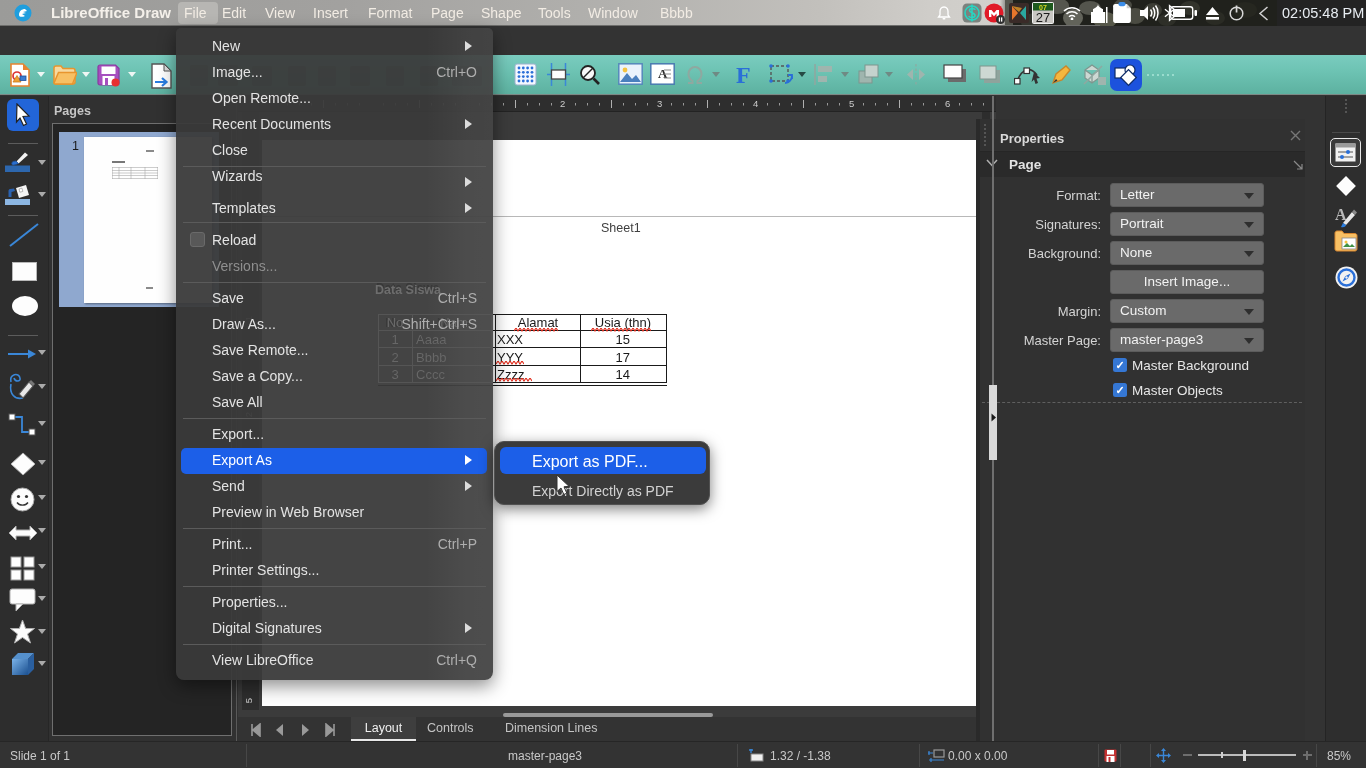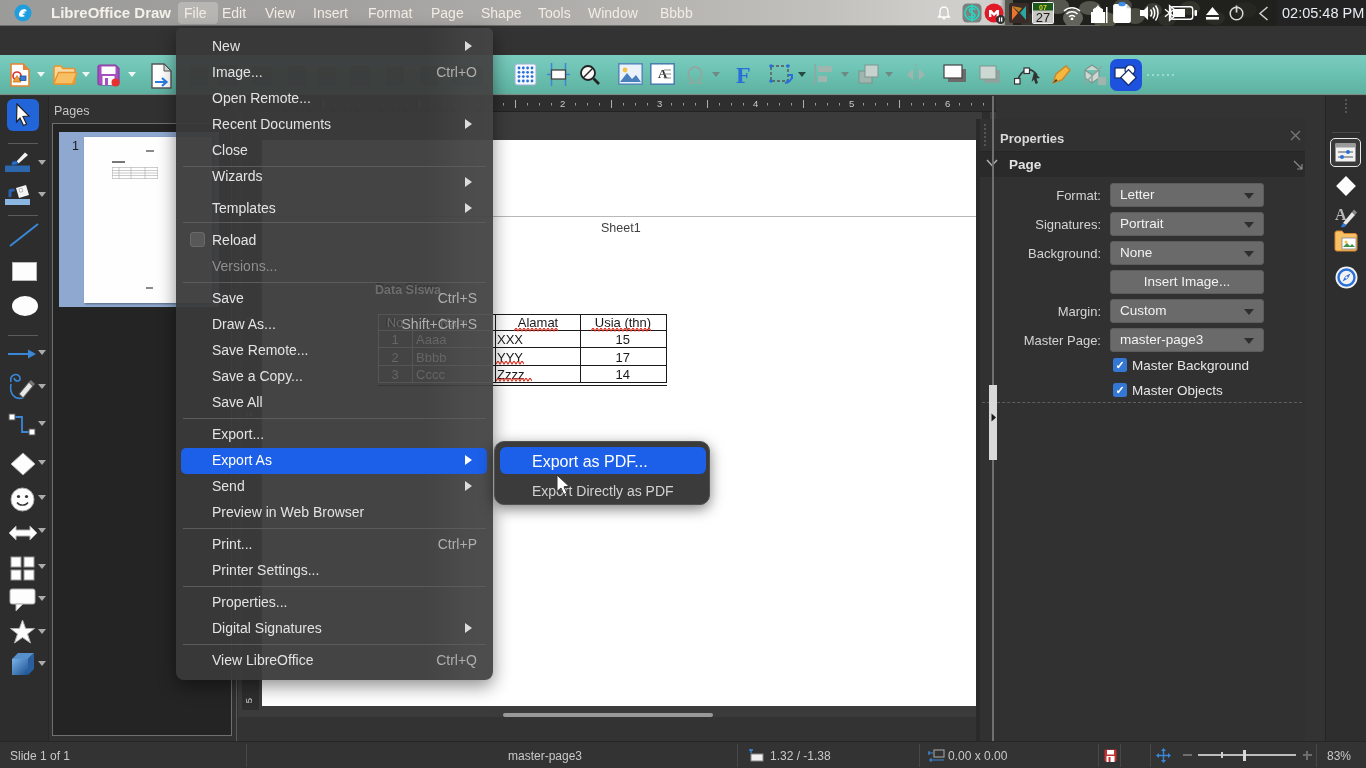--- a/index.html
+++ b/index.html
@@ -18,21 +18,21 @@
 #titlebar { left:0; top:26px; width:1366px; height:29px; background:#393939; }
 .tl { position:absolute; top:10px; width:13px; height:13px; border-radius:50%; }
 #title-txt { position:absolute; left:0; top:8px; width:1439px; text-align:center; font-size:13.5px; color:#b9b9b9; }
 
 #toolbar { left:0; top:55px; width:1366px; height:40px; background:linear-gradient(180deg,#7accbf 0%,#6cc2b2 45%,#5db1a0 100%); border-bottom:1px solid #7d8a86; }
 .tbi { position:absolute; top:8px; }
 .dd { position:absolute; top:17px; width:0; height:0; border-left:4px solid transparent; border-right:4px solid transparent; border-top:5px solid #264a44; }
 
 #lefttools { left:0; top:96px; width:48px; height:645px; background:#2d2d2d; }
 #pagespanel { left:48px; top:96px; width:190px; height:645px; background:#313131; border-left:1px solid #262626; }
-#pages-hdr { position:absolute; left:5px; top:8px; font-size:12.5px; font-weight:normal; color:#c6c6c6; }
+#pages-hdr { position:absolute; left:5px; top:8px; font-size:12.5px; font-weight:bold; color:#c6c6c6; }
 #pages-box { position:absolute; left:3px; top:27px; width:180px; height:613px; border:1px solid #6f6f6f; background:#242424; }
 #canvas { left:238px; top:96px; width:758px; height:621px; background:#3b3b3b; }
 #tabsrow { left:238px; top:717px; width:758px; height:25px; background:#333333; }
 #props { left:976px; top:96px; width:329px; height:645px; background:#313131; border-left:4px solid #2a2a2a;margin-top:23px; }
 #rstrip { left:1325px; top:96px; width:41px; height:645px; background:#2e2e2e; border-left:1px solid #242424; }
 #statusbar { left:0; top:741px; width:1366px; height:27px; background:#333333; border-top:1px solid #262626; font-size:12px; color:#c9c9c9; }
 .sbsep { position:absolute; top:2px; width:1px; height:23px; background:#474747; }
 .sbtxt { position:absolute; top:7px; }
 
 #hruler { position:absolute; left:0; top:0; width:758px; height:16px; background:#2e2e2e; border-bottom:1px solid #232323; color:#cccccc; }
@@ -566,20 +566,33 @@
       <svg class="abs" style="left:234px;top:238px" width="36" height="4" viewBox="0 0 36 4">
           <path d="M0 3 L2 0 L4 3 L6 0 L8 3 L10 0 L12 3 L14 0 L16 3 L18 0 L20 3 L22 0 L24 3 L26 0 L28 3 L30 0 L32 3 L34 0 L36 3" fill="none" stroke="#e02818" stroke-width="1.1"></path>
         </svg>
     </div>
 
     <div class="abs" style="left:744px;top:16px;width:8px;height:598px;background:#2d2d2d"></div>
     <div class="abs" style="left:745px;top:139px;width:5px;height:148px;background:#707070;border-radius:2px"></div>
 
     <div class="abs" style="left:265px;top:617px;width:210px;height:4px;background:#999;border-radius:2px"></div>
   </div>
+  <div id="tabsrow" class="abs">
+    <svg class="abs" style="left:12px;top:6px" width="90" height="14" viewBox="0 0 90 14">
+      <g fill="#999">
+        <path d="M2 1 L2 13 M10 1 L3 7 L10 13 Z" stroke="#999" stroke-width="1.6"></path>
+        <path d="M33 1 L26 7 L33 13 Z"></path>
+        <path d="M52 1 L59 7 L52 13 Z"></path>
+        <path d="M76 1 L83 7 L76 13 Z M84 1 L84 13" stroke="#999" stroke-width="1.6"></path>
+      </g>
+    </svg>
+    <div class="abs" style="left:113px;top:0;width:65px;height:24px;background:#3e3e3e;border-bottom:2px solid #e8e8e8;color:#f0f0f0;font-size:12.5px;text-align:center;line-height:23px">Layout</div>
+    <div class="abs" style="left:189px;top:4px;color:#c4c4c4;font-size:12.5px">Controls</div>
+    <div class="abs" style="left:267px;top:4px;color:#c4c4c4;font-size:12.5px">Dimension Lines</div>
+  </div>
   <div id="props" class="abs">
     <div class="abs" style="left:4px;top:5px;width:3px;height:22px;border-left:2px dotted #555"></div>
     <div class="abs" style="left:20px;top:12px;font-size:13px;font-weight:bold;color:#d8d8d8">Properties</div>
     <svg class="abs" style="left:309px;top:10px" width="13" height="13" viewBox="0 0 13 13">
       <path d="M2 2 L11 11 M11 2 L2 11" stroke="#777777" stroke-width="1.4"></path>
     </svg>
     <div class="abs" style="left:0;top:32px;width:325px;height:26px;background:#2a2a2a;border-top:1px solid #262626"></div>
     <svg class="abs" style="left:6px;top:40px" width="12" height="8" viewBox="0 0 12 8">
       <path d="M1 1 L6 6.5 L11 1" stroke="#b0b0b0" stroke-width="1.5" fill="none"></path>
     </svg>
@@ -667,21 +680,21 @@
       <path d="M7.5 0 L10 3 L5 3 Z M7.5 15 L10 12 L5 12 Z M0 7.5 L3 5 L3 10 Z M15 7.5 L12 5 L12 10 Z" fill="#3a87d8"></path>
       <path d="M7.5 2 L7.5 13 M2 7.5 L13 7.5" stroke="#3a87d8" stroke-width="1.4"></path>
     </svg>
     <div class="abs" style="left:1183px;top:12px;width:9px;height:2px;background:#6e6e6e"></div>
     <div class="abs" style="left:1198px;top:12px;width:98px;height:2px;background:#bcbcbc"></div>
     <div class="abs" style="left:1221px;top:10px;width:2px;height:6px;background:#cfcfcf"></div>
     <div class="abs" style="left:1243px;top:8px;width:3px;height:11px;background:#d8d8d8"></div>
     <div class="abs" style="left:1303px;top:12px;width:9px;height:2px;background:#6e6e6e"></div>
     <div class="abs" style="left:1306px;top:8.5px;width:2px;height:9px;background:#6e6e6e"></div>
     <div class="sbsep" style="left:1316px"></div>
-    <div class="sbtxt" style="left:1327px">83%</div>
+    <div class="sbtxt" style="left:1327px">85%</div>
   </div>
   <div class="abs" style="left:992px;top:96px;width:2px;height:645px;background:#6f6f6f"></div>
   <div class="abs" style="left:989px;top:385px;width:8px;height:75px;background:#d9d9d9"></div>
   <svg class="abs" style="left:990px;top:413px" width="7" height="9" viewBox="0 0 7 9">
       <path d="M1.5 0.5 L6 4.5 L1.5 8.5 Z" fill="#1a1a1a"></path>
     </svg>
   <div id="menu" class="abs">
     <div class="abs" style="left:0;top:0;width:317px;height:652px;overflow:hidden;border-radius:5px 5px 8px 8px">
       <div class="abs" style="left:250px;top:0;width:67px;height:652px;background:linear-gradient(90deg,rgba(255,255,255,0) 0%,rgba(255,255,255,0.045) 60%,rgba(255,255,255,0.05) 100%)"></div>
       <div class="abs" style="left:199px;top:255px;font-size:12.5px;font-weight:bold;color:#6d6d6d">Data Siswa</div>

